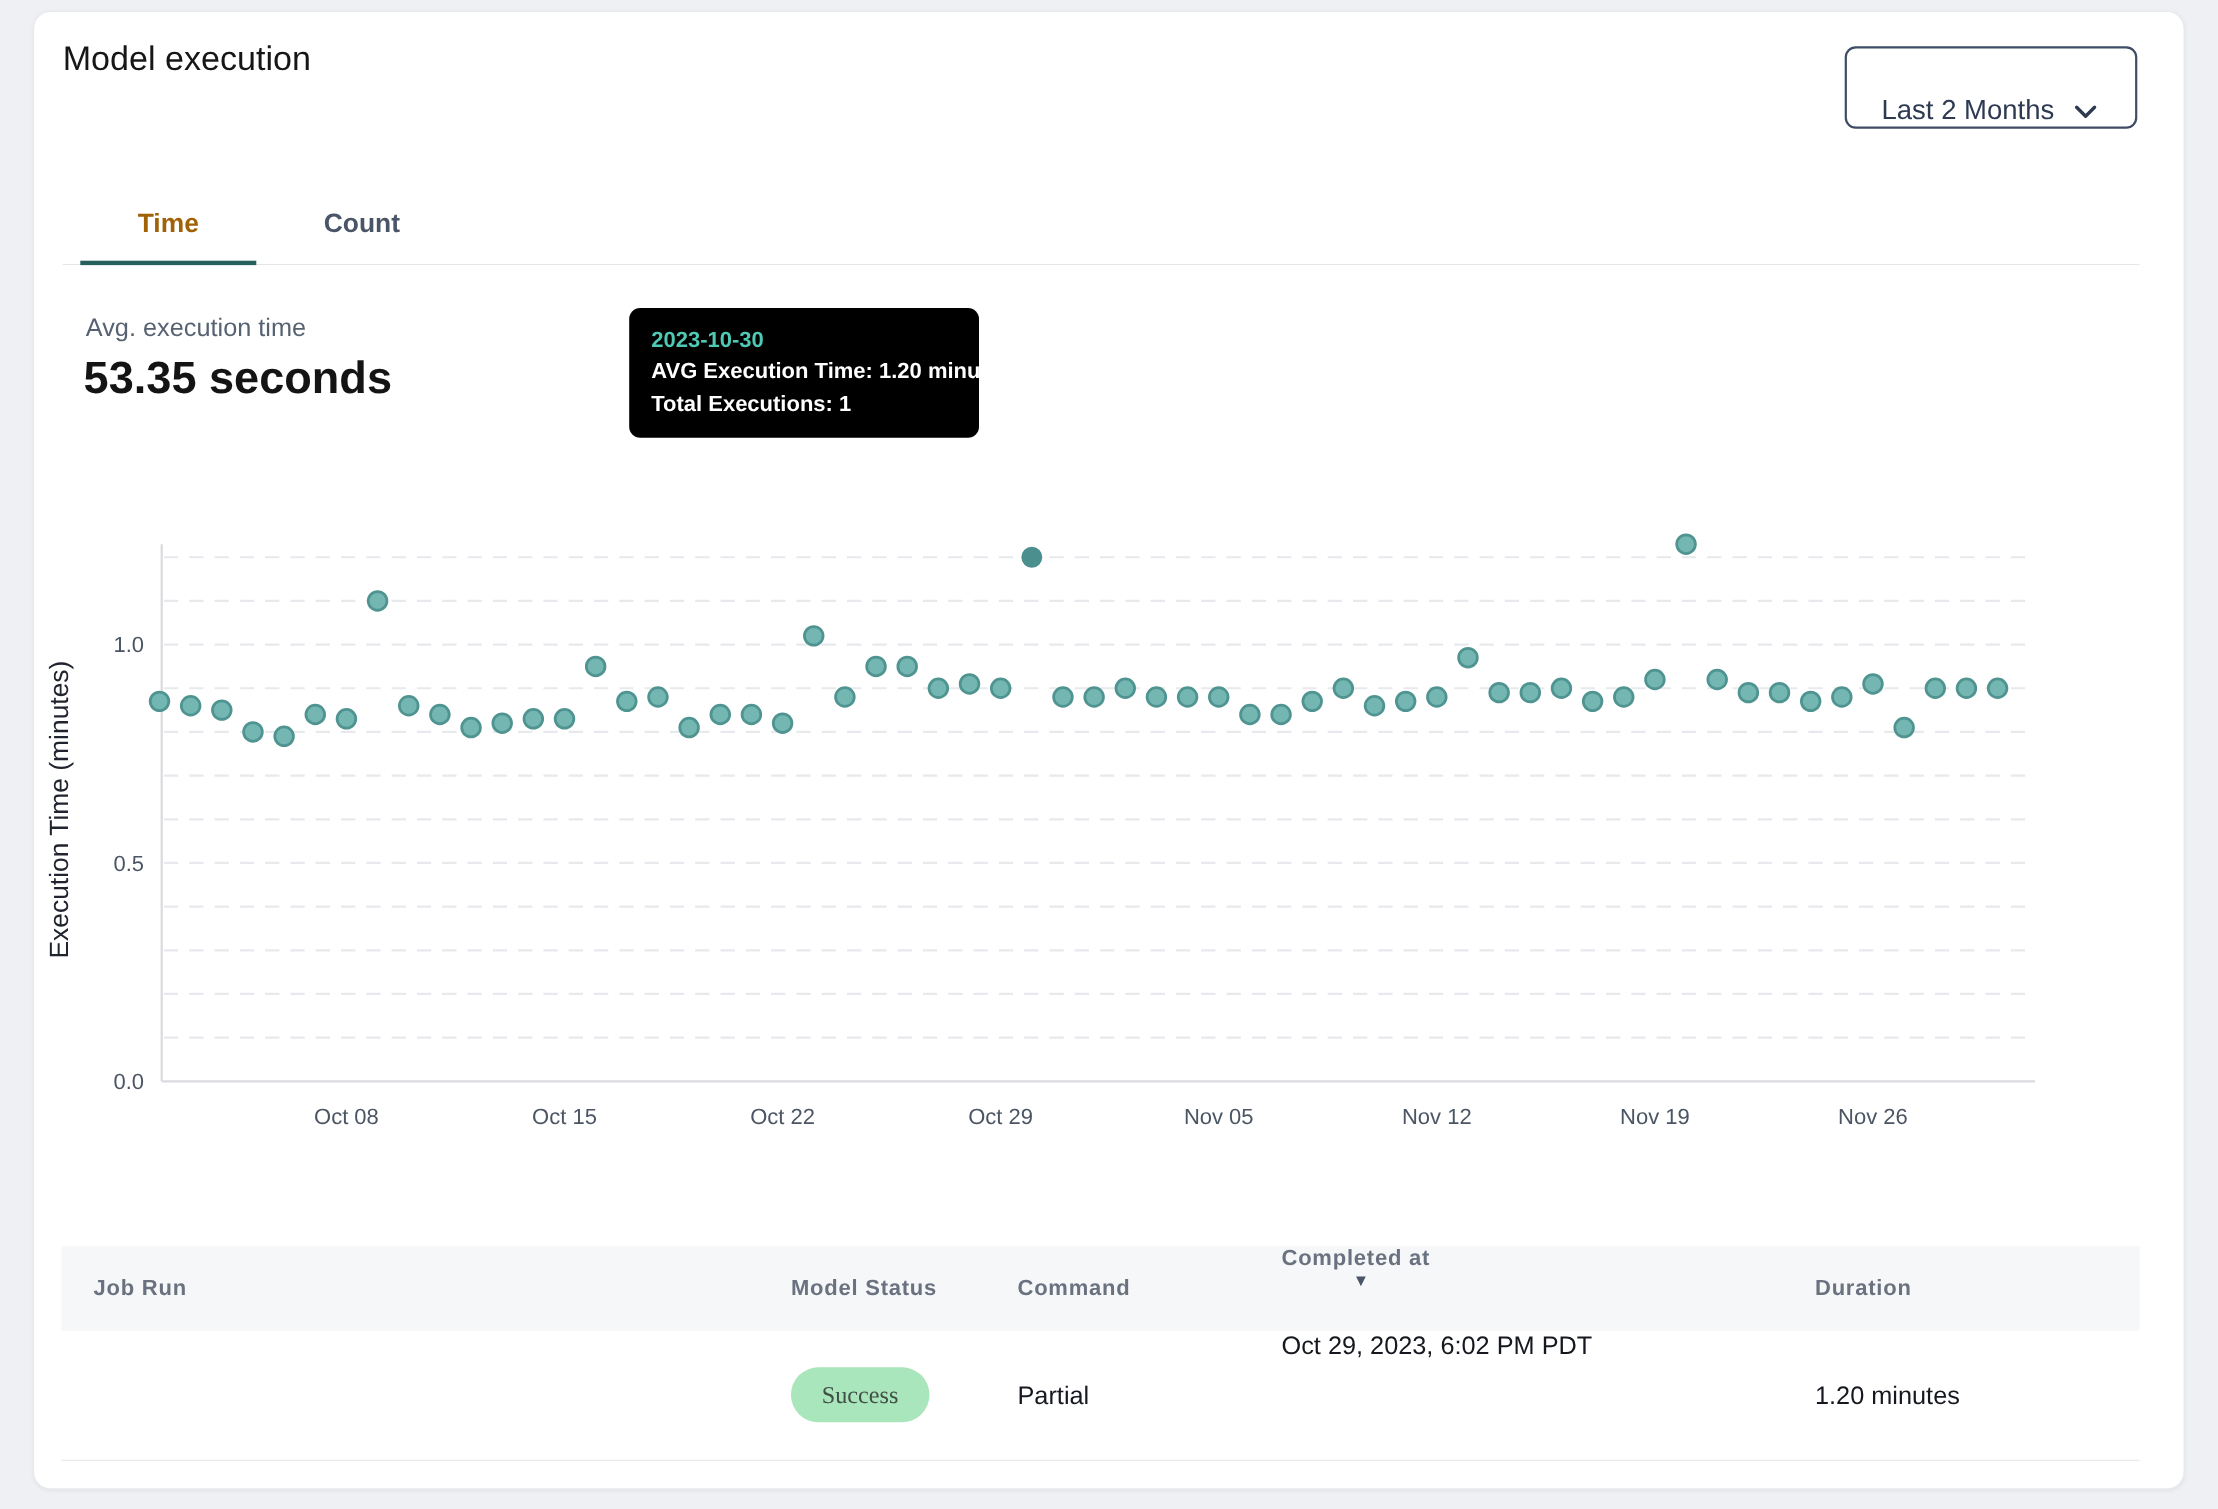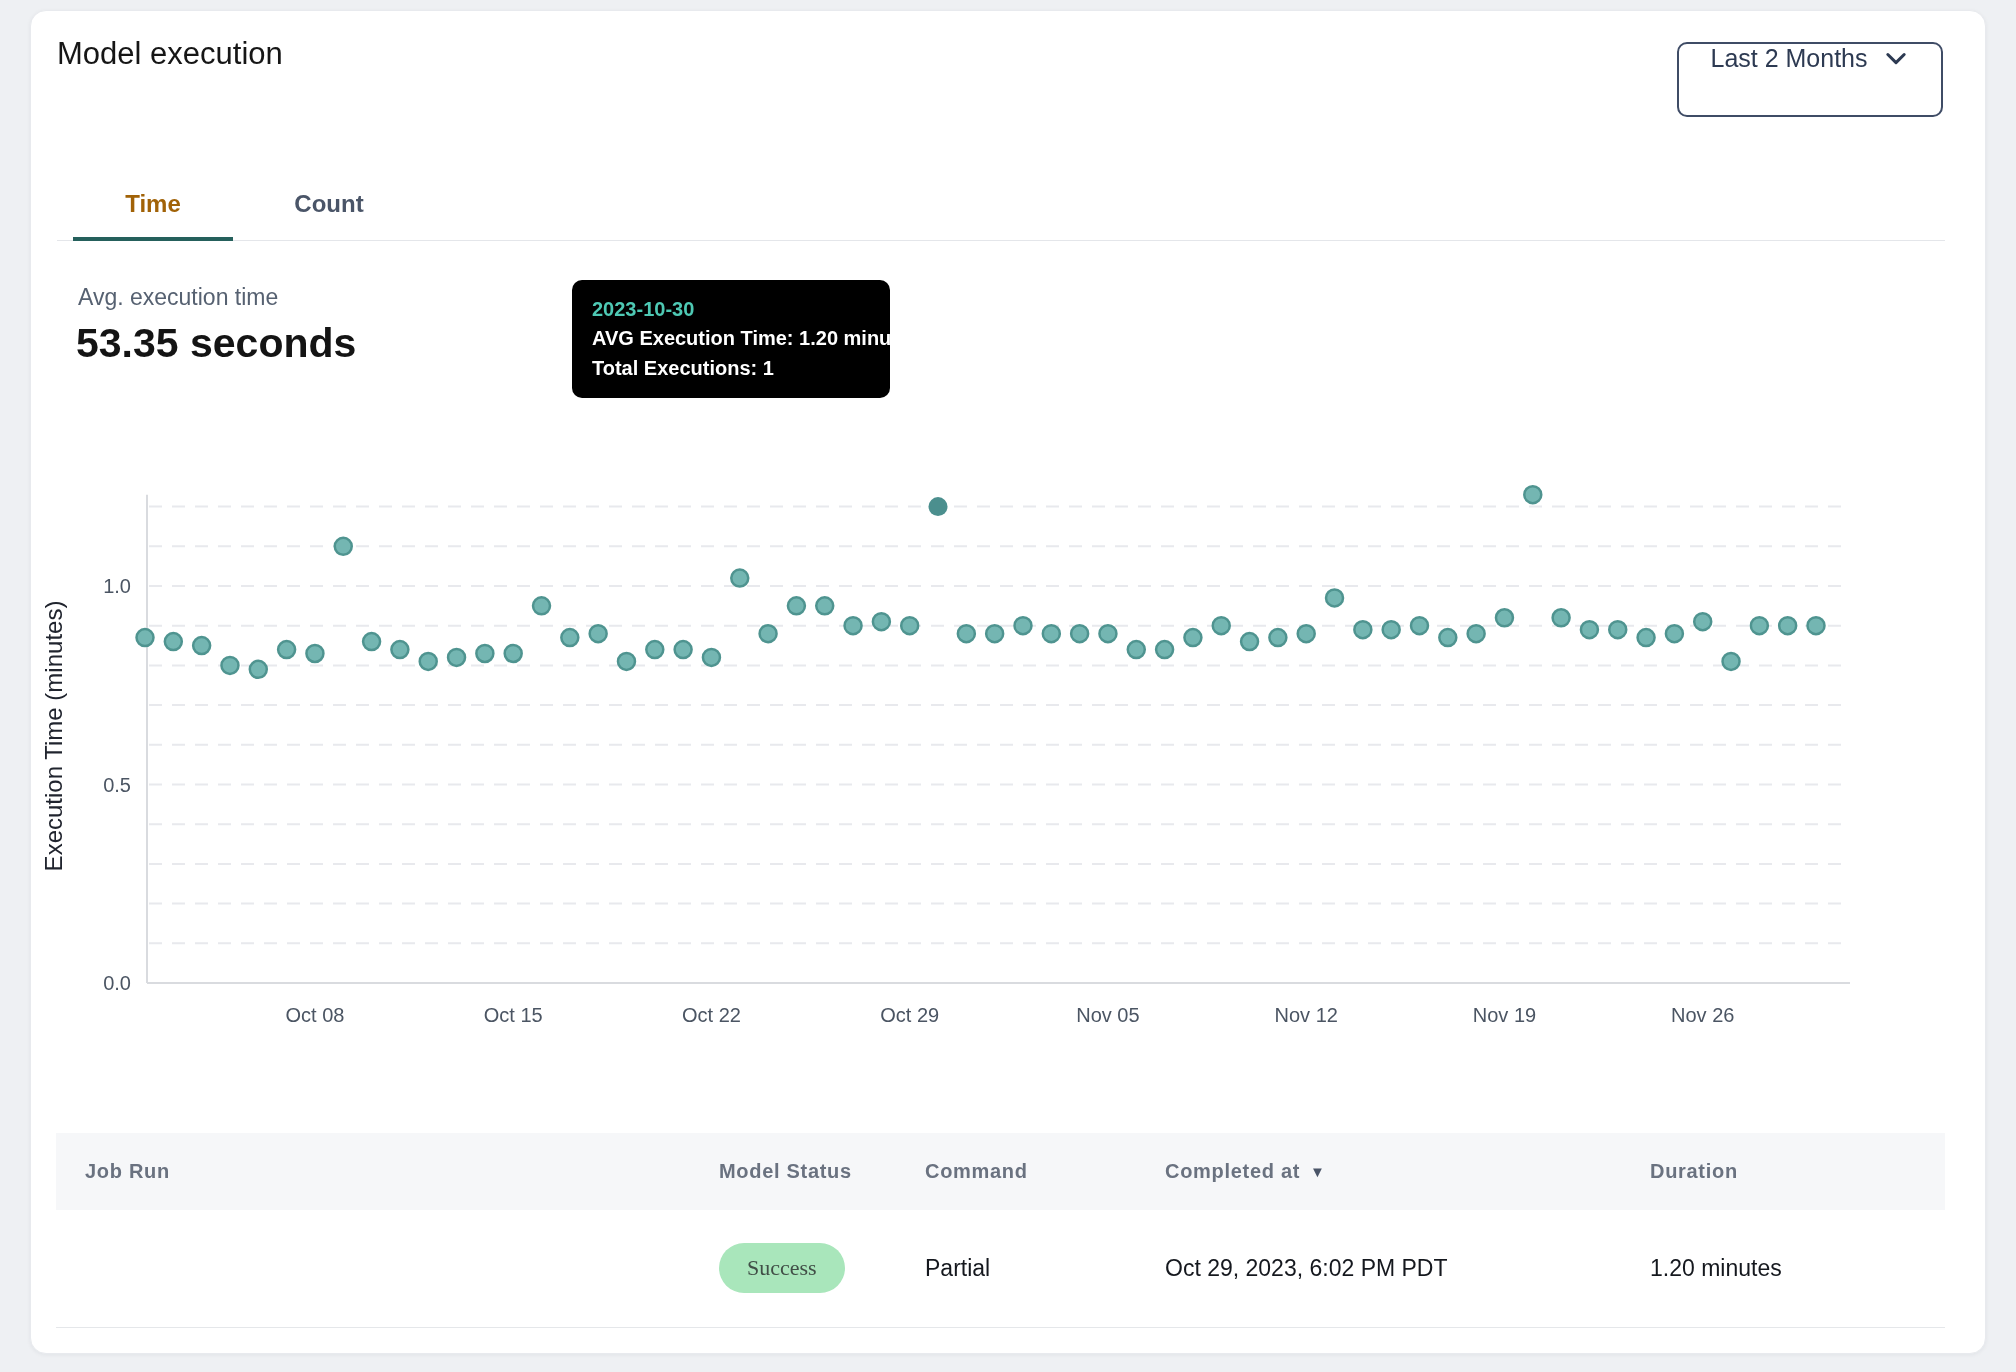--- a/index.html
+++ b/index.html
@@ -1,21 +1,21 @@
 <!DOCTYPE html>
 <html><head>
 <meta charset="utf-8">
 <style>
   html,body{margin:0;padding:0;background:#eef0f3;font-family:"Liberation Sans","DejaVu Sans",sans-serif;}
   #root{position:relative;width:2016px;height:1372px;overflow:hidden;background:#eef0f3;}
   .card{position:absolute;left:30px;top:10px;width:1954px;height:1342px;background:#ffffff;
         border:1px solid #e8eaee;border-radius:16px;box-shadow:0 1px 4px rgba(20,30,50,.06);}
   .page-title{position:absolute;left:57px;top:36px;font-size:31px;font-weight:500;color:#161616;}
   .filter-btn{position:absolute;left:1677px;top:42px;width:266px;height:75px;border:2px solid #3f4c66;
-        border-radius:10px;background:#fff;display:flex;align-items:flex-start;justify-content:center;
+        border-radius:10px;background:#fff;display:flex;align-items:flex-end;justify-content:center;
         gap:14px;cursor:pointer;box-sizing:border-box;}
   .filter-btn span.lbl{font-size:25px;color:#2d3a52;font-weight:500;}
   .tabs{position:absolute;left:57px;top:168px;width:1888px;height:72px;border-bottom:1px solid #e4e6ea;display:flex;}
   .tab{min-width:160px;text-align:center;font-size:24px;font-weight:600;color:#4a5568;
        display:flex;align-items:center;justify-content:center;cursor:pointer;position:relative;margin-left:16px;}
   .tab.active{color:#a16207;}
   .tab.active::after{content:"";position:absolute;left:0;right:0;bottom:-1px;height:4px;background:#25605c;}
   .summary-label{position:absolute;left:78px;top:284px;font-size:23px;color:#566171;}
   .summary-value{position:absolute;left:76px;top:320px;font-size:41px;font-weight:600;color:#141414;}
   .tooltip{position:absolute;left:572px;top:280px;width:318px;background:#000000;border-radius:10px;
@@ -27,21 +27,21 @@
   .tbl-header{position:absolute;left:56px;top:1133px;width:1889px;height:77px;background:#f6f7f9;z-index:3;}
   .tbl-header .col{position:absolute;top:0;height:77px;display:flex;align-items:center;
         font-size:20px;font-weight:700;color:#6a7280;letter-spacing:.7px;}
   .sort-icon{margin-left:10px;font-size:15px;color:#4a5568;}
   .tbl-row{position:absolute;left:56px;top:1210px;width:1889px;height:117px;border-bottom:1px solid #e5e7ea;z-index:3;}
   .tbl-row .cell{position:absolute;top:0;height:116px;display:flex;align-items:center;font-size:23px;color:#15181e;}
   a.job-link{color:#26615d;font-weight:700;text-decoration:underline;cursor:pointer;}
   .badge{background:#a9e6bb;color:#414f47;font-size:22px;font-weight:500;border-radius:26px;
          padding:0 28px;height:50px;display:flex;align-items:center;font-family:Liberation Serif, serif;}
   .c-jobrun{left:29px;}   .c-status{left:628px;margin-left:35px;} .c-command{left:869px;}
-  .c-completed{left:1109px;} .c-duration{left:1594px;}
+  .c-completed{left:1109px;flex-direction:column;} .c-duration{left:1594px;}
 </style>
 </head>
 <body>
 
 <div id="root">
   <div class="card"></div>
 
   <div class="page-title">Model execution</div>
 
   <div class="filter-btn">

